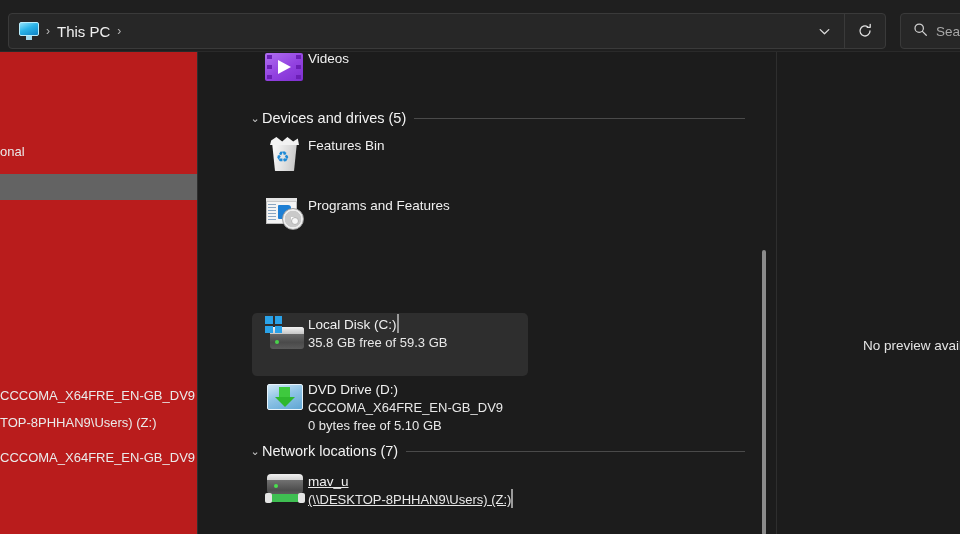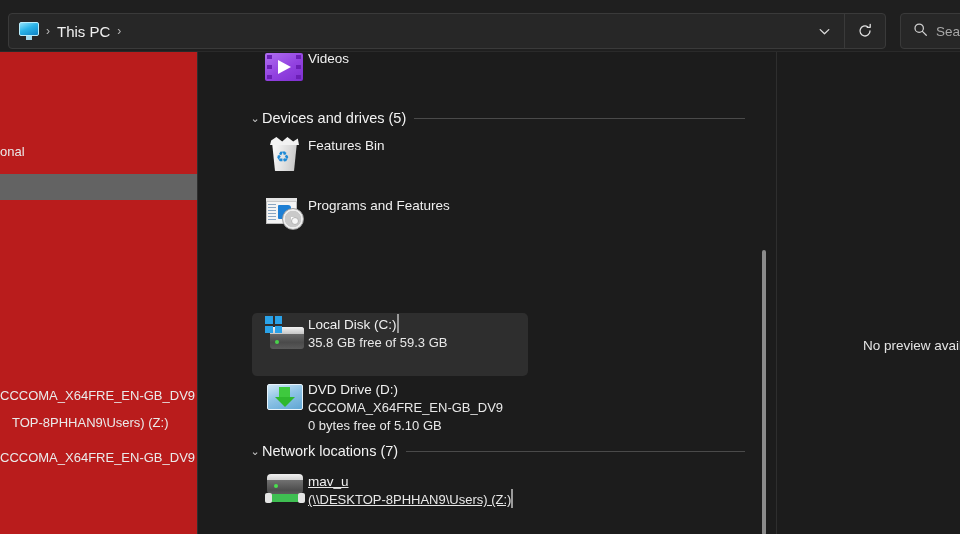--- a/index.html
+++ b/index.html
@@ -518,21 +518,21 @@
       </span>
       <input class="search-input" type="text" placeholder="Sea" style="">
     </div>
   </div>
 
   <div class="navpane">
     <div class="nav-sel-bar"></div>
 
     <span class="nav-clip-text" style="left:0px; top:92px;">onal</span>
     <span class="nav-clip-text" style="left:0px; top:336px;">CCCOMA_X64FRE_EN-GB_DV9</span>
-    <span class="nav-clip-text" style="left:0px; top:363px;padding-left:12px;">TOP-8PHHAN9\Users) (Z:)</span>
+    <span class="nav-clip-text" style="left:0px; top:363px;">TOP-8PHHAN9\Users) (Z:)</span>
     <span class="nav-clip-text" style="left:0px; top:398px;">CCCOMA_X64FRE_EN-GB_DV9</span>
 
     <div class="nav-scroll-track"></div>
   </div>
 
   <div class="content">
 
     <div class="row" style="left:14px; top:-5px; width:275px; height:44px;">
       <span class="row-icon">
         <span class="ic-video">

